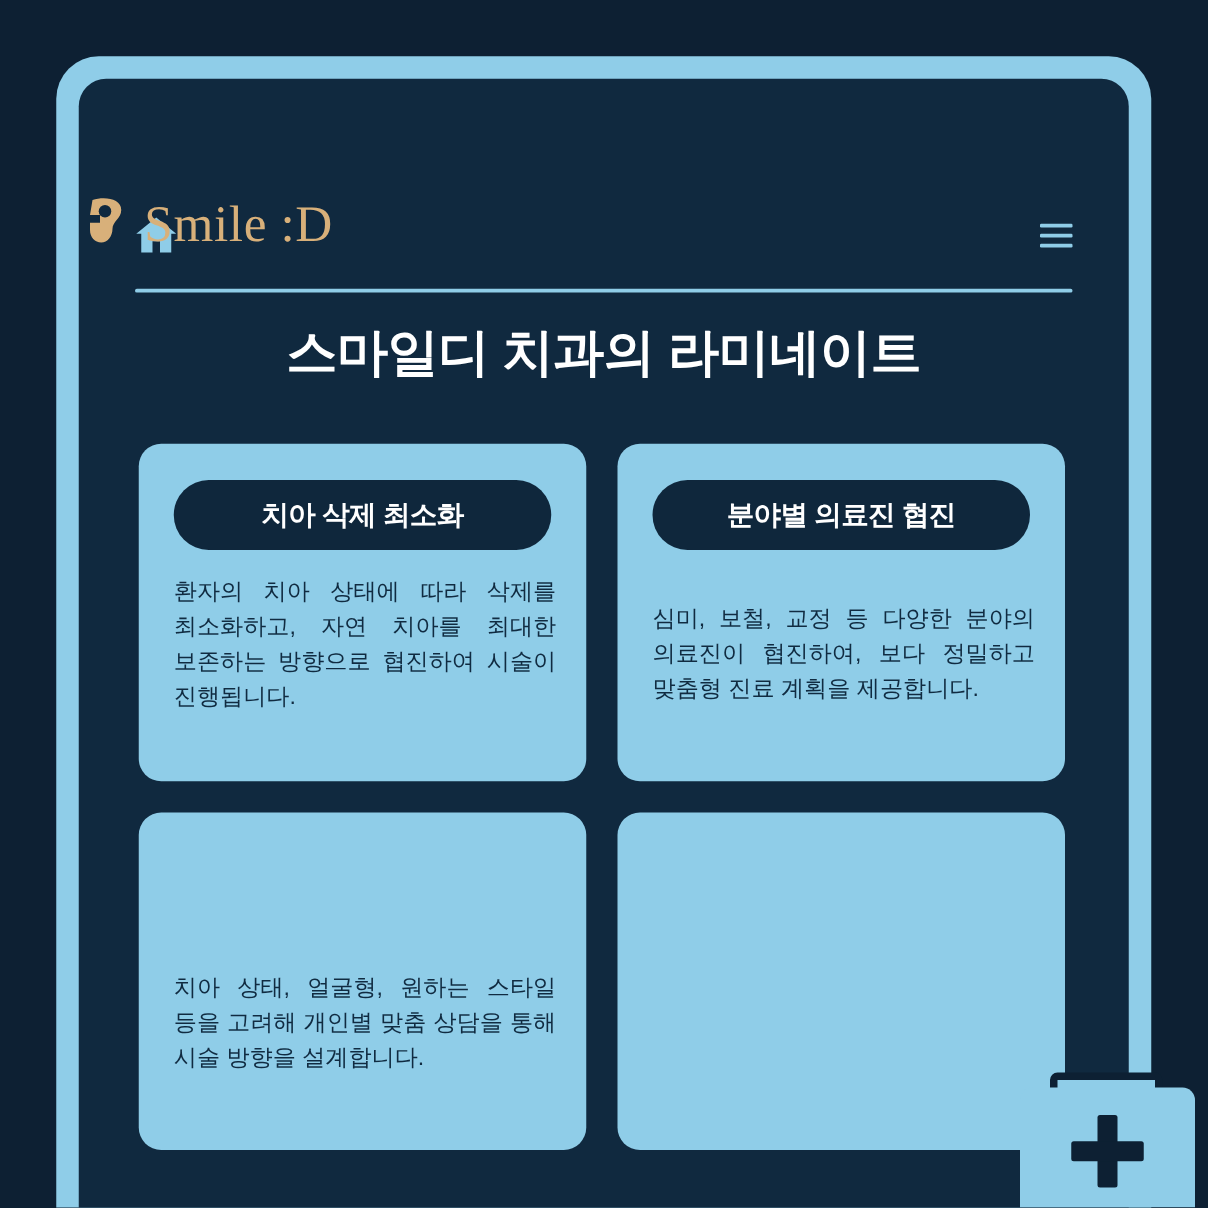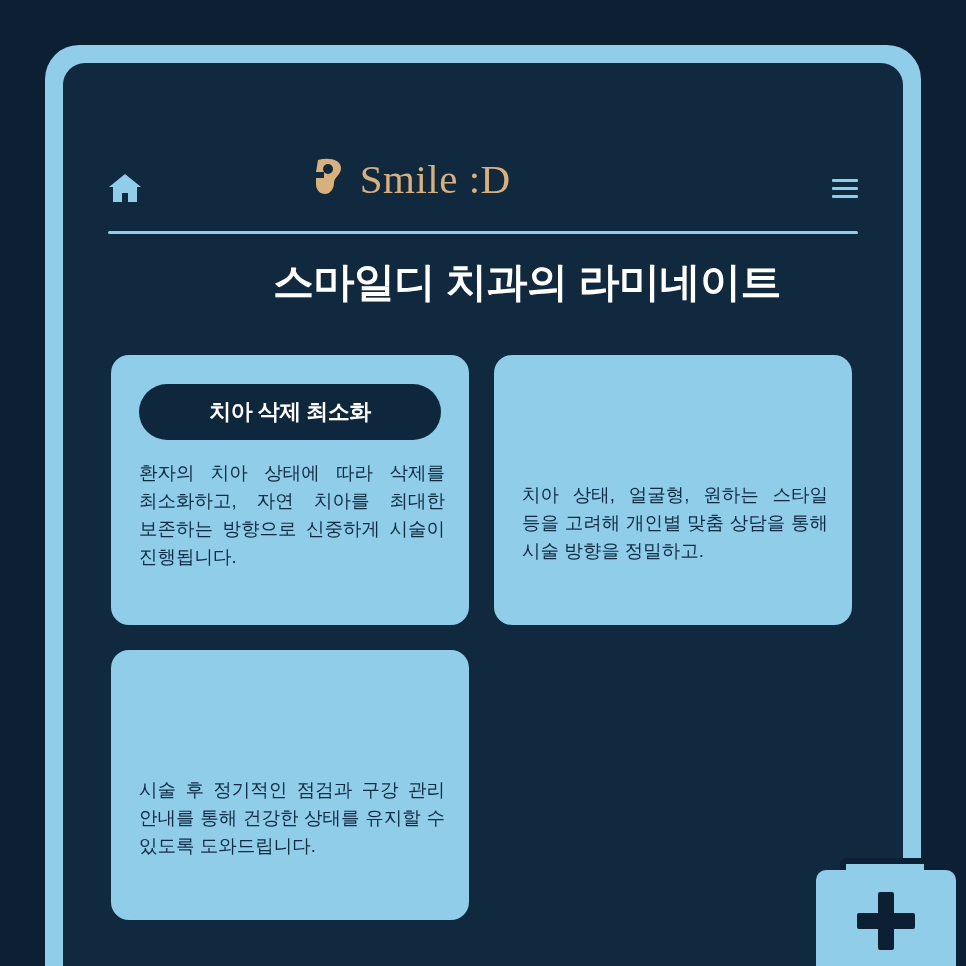--- a/index.html
+++ b/index.html
@@ -43,21 +43,21 @@
     left: 45px; top: 110px;
     width: 34px; height: 30px;
     color: #8fcde8;
   }
   .home-icon svg { display: block; }
 
   .brand {
     position: absolute;
     left: 0; top: 92px;
     width: 692px;
-    text-align: center;
+    text-align: left;
     white-space: nowrap;
   }
   .brand-mark {
     display: inline-block;
     vertical-align: middle;
     width: 40px; height: 40px;
     margin-right: 8px;
     position: relative;
     top: -3px;
   }
@@ -94,21 +94,20 @@
   
   .headline {
     position: absolute;
     left: 0; top: 192px;
     width: 840px;
     text-align: center;
     font-size: 41px;
     font-weight: bold;
     color: #ffffff;
     letter-spacing: -0.5px;
-    margin-left: 44px;
   }
 
   
   .grid {
     position: absolute;
     left: 48px; top: 292px;
     width: 746px;
     display: grid;
     grid-template-columns: 358px 358px;
     grid-template-rows: 270px 270px;
@@ -233,30 +232,35 @@
     </div>
 
     <div class="headline">스마일디 치과의 라미네이트</div>
 
     <div class="grid">
 
       <div class="card">
         <div class="card-pill">
           <span class="card-pill-label">치아 삭제 최소화</span>
         </div>
-        <div class="card-body">환자의 치아 상태에 따라 삭제를 최소화하고, 자연 치아를 최대한 보존하는 방향으로 신중하게 시술이 진행됩니다.</div>
-      </div>
-
-
-      <div class="card">
-        <div class="card-body centered">치아 상태, 얼굴형, 원하는 스타일 등을 고려해 개인별 맞춤 상담을 통해 시술 방향을 정밀하고.</div>
-      </div>
-
-      <div class="card">
-        <div class="card-body centered">시술 후 정기적인 점검과 구강 관리 안내를 통해 건강한 상태를 유지할 수 있도록 도와드립니다.</div>
+        <div class="card-body">환자의 치아 상태에 따라 삭제를 최소화하고, 자연 치아를 최대한 보존하는 방향으로 협진하여 시술이 진행됩니다.</div>
+      </div>
+
+      <div class="card">
+        <div class="card-pill">
+          <span class="card-pill-label">분야별 의료진 협진</span>
+        </div>
+        <div class="card-body centered">심미, 보철, 교정 등 다양한 분야의 의료진이 협진하여, 보다 정밀하고 맞춤형 진료 계획을 제공합니다.</div>
+      </div>
+
+      <div class="card">
+        <div class="card-body centered">치아 상태, 얼굴형, 원하는 스타일 등을 고려해 개인별 맞춤 상담을 통해 시술 방향을 설계합니다.</div>
+      </div>
+
+      <div class="card">
       </div>
 
     </div>
   </div>
 
   <div class="kit-back"></div>
   <div class="kit-front">
     <div class="plus-v"></div>
     <div class="plus-h"></div>
   </div>

